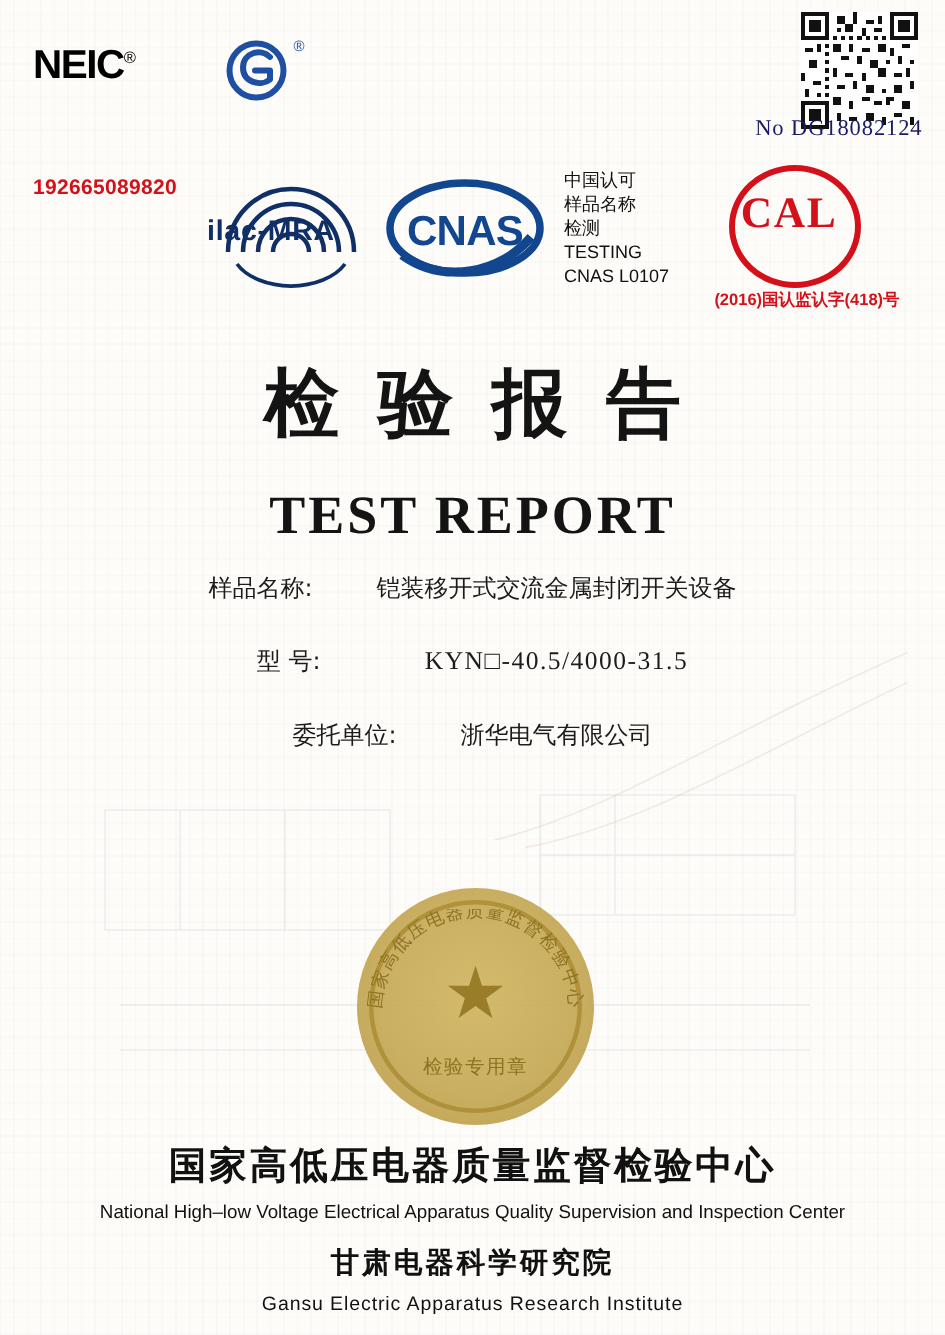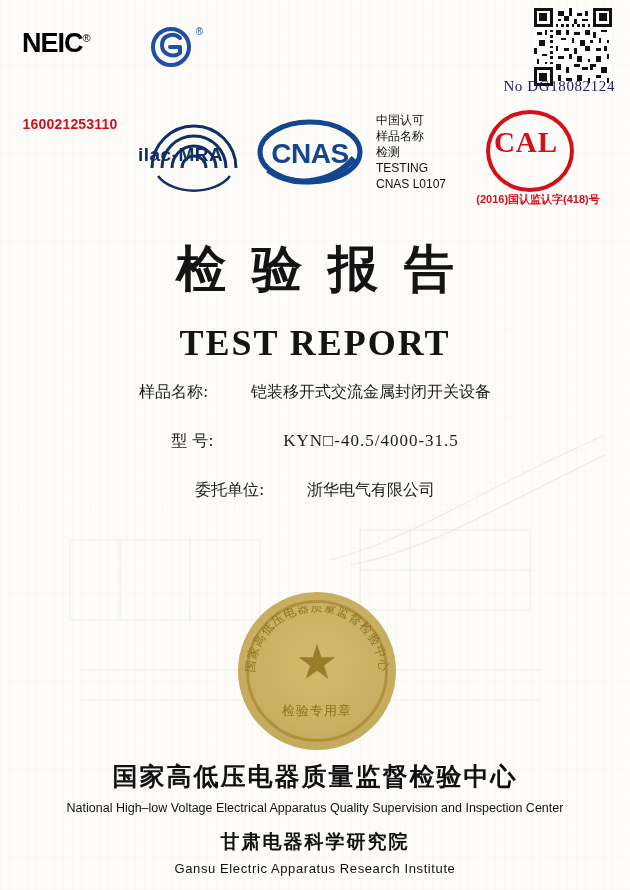--- a/index.html
+++ b/index.html
@@ -483,21 +483,21 @@
   </div>
 
   <div class="report-no">
     <span>No</span>
     <span>DG18082124</span>
   </div>
 
   <div class="logo-row">
 
     <div class="cma-wrap">
-      <div class="cma-num">160021253110</div>
+      <div class="cma-num">192665089820</div>
     </div>
 
     <div class="ilac">
       <svg width="112" height="84" viewBox="0 0 112 84">
         <g fill="none" stroke="#0f2f66" stroke-width="3">
           <path d="M14 58 A 42 42 0 0 1 98 58"></path>
           <path d="M24 58 A 32 32 0 0 1 88 58"></path>
           <path d="M34 58 A 22 22 0 0 1 78 58"></path>
           <path d="M44 58 A 12 12 0 0 1 68 58"></path>
         </g>

